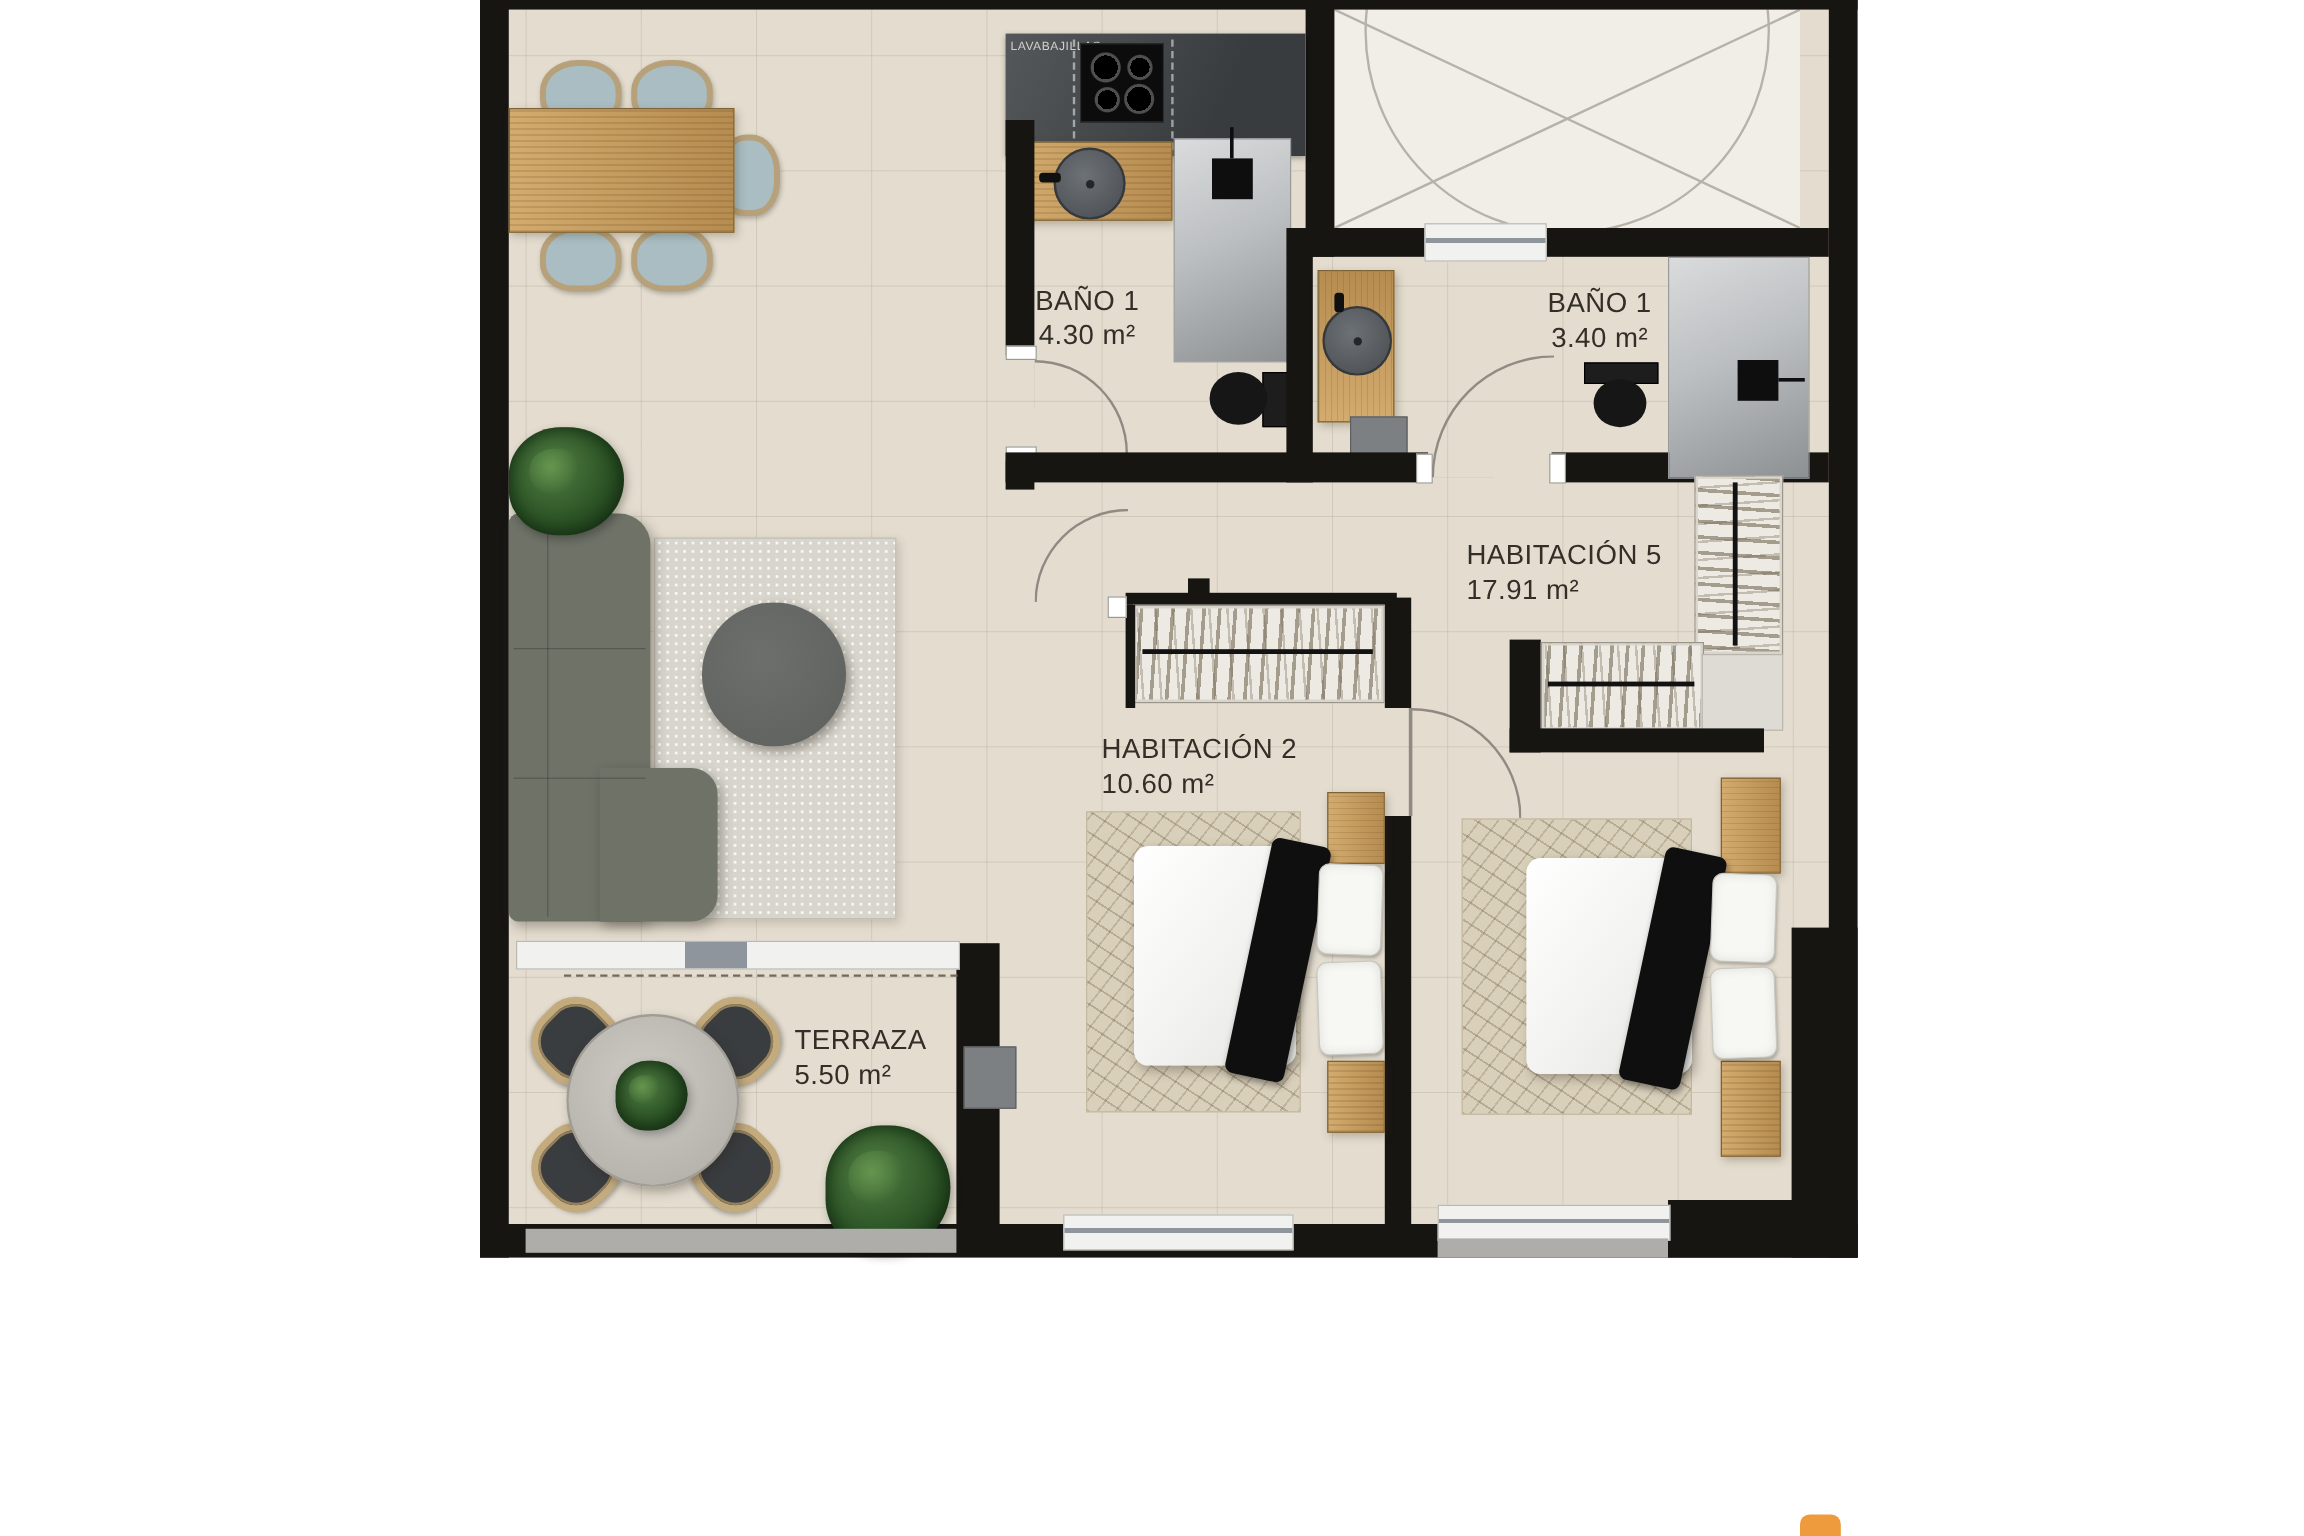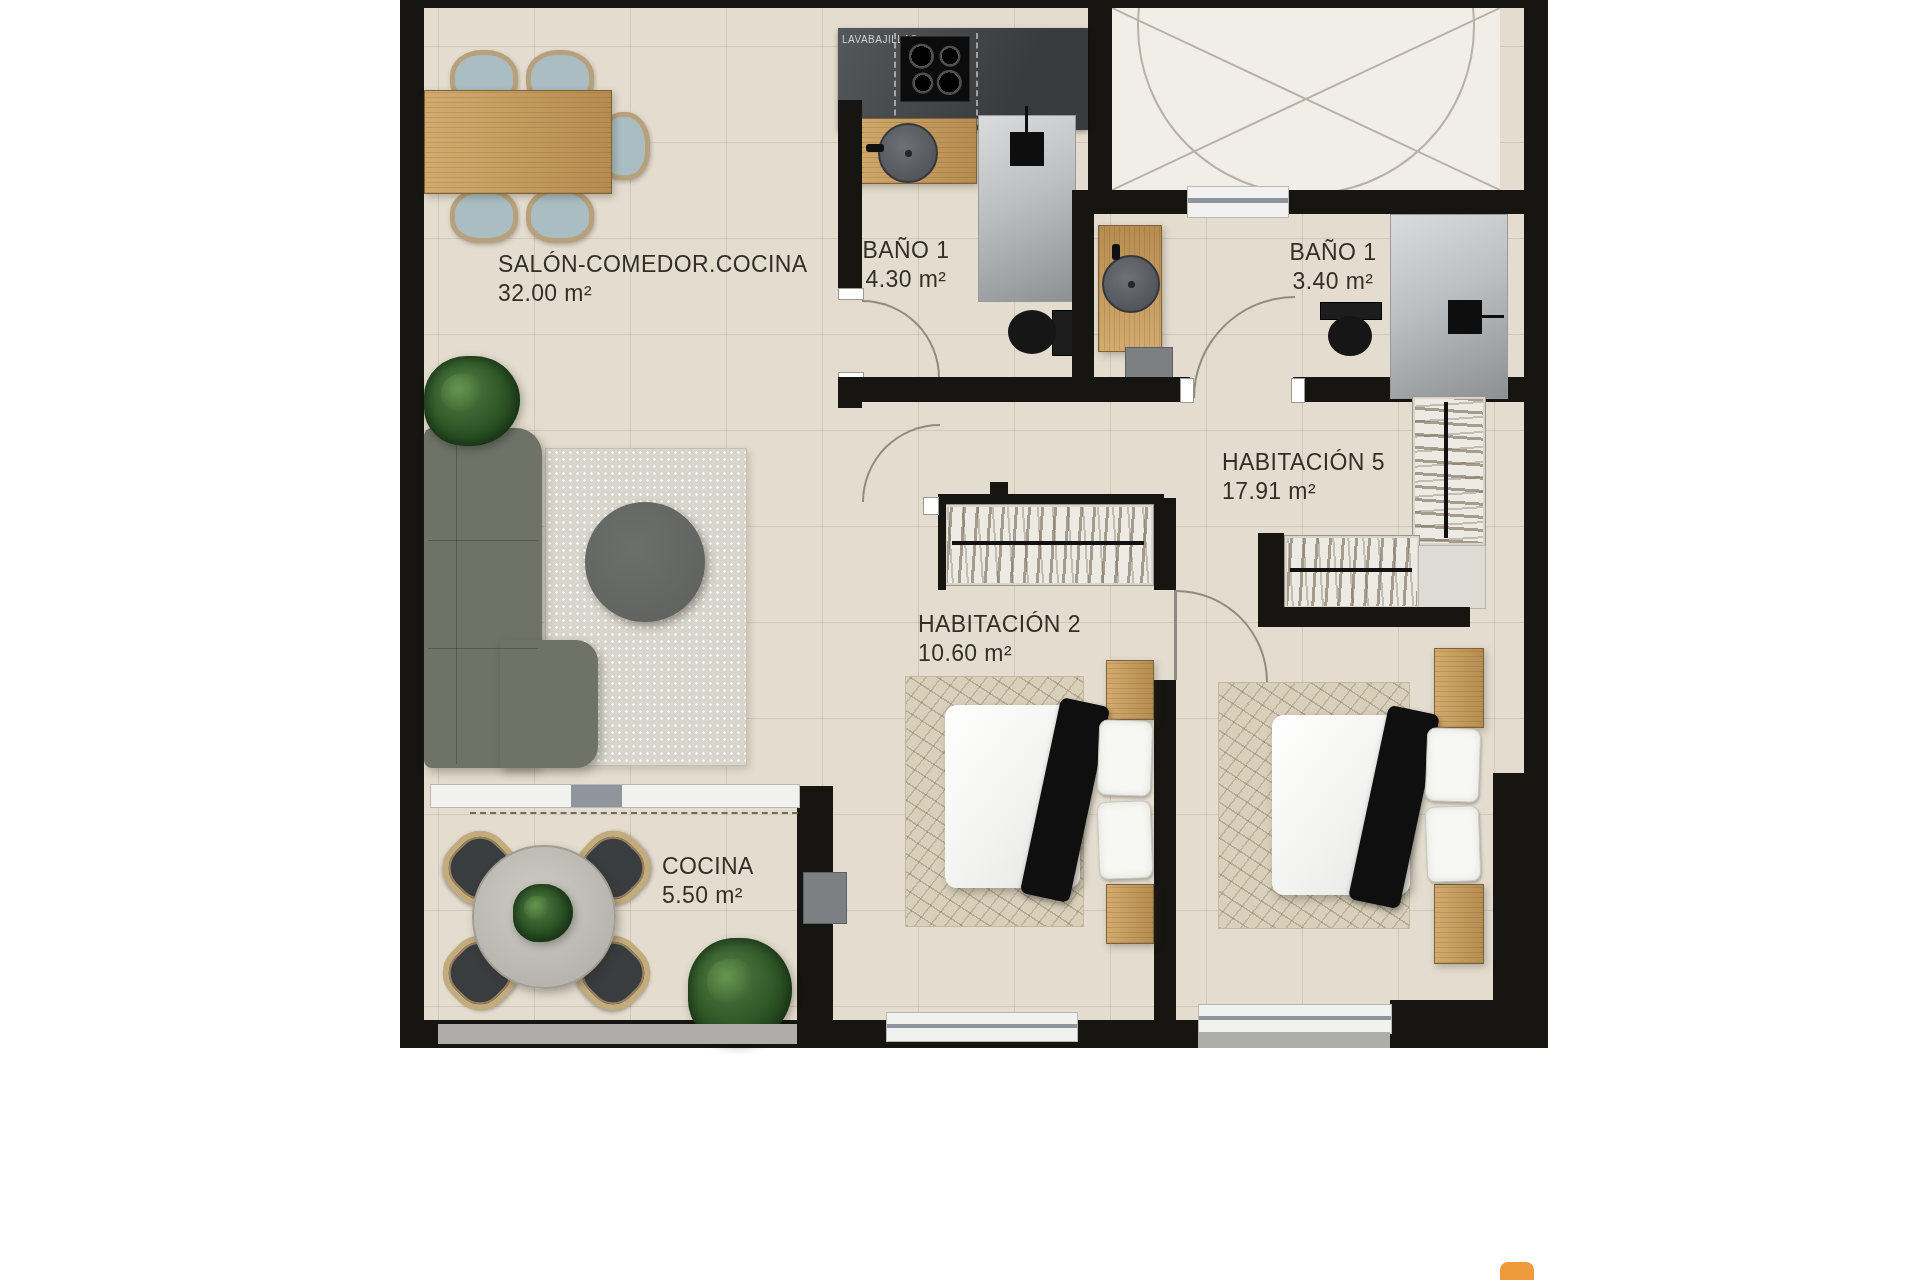--- a/index.html
+++ b/index.html
@@ -222,40 +222,36 @@
     <div class="a duvet" style="left:872px;top:715px;width:138px;height:180px;z-index:2"></div>
     <div class="a throw" style="left:968px;top:708px;width:52px;height:198px;transform:rotate(12deg);z-index:3"></div>
     <div class="a pillow" style="left:1026px;top:728px;width:52px;height:72px;transform:rotate(2deg);z-index:3"></div>
     <div class="a pillow" style="left:1026px;top:806px;width:52px;height:74px;transform:rotate(-2deg);z-index:3"></div>
 
     <div class="a window" style="left:486px;top:1012px;width:190px;height:28px;z-index:5"></div>
     <div class="a window" style="left:798px;top:1004px;width:192px;height:28px;z-index:5"></div>
     <div class="a sill" style="left:798px;top:1032px;width:192px;height:16px;z-index:5"></div>
     <div class="a sill" style="left:38px;top:1024px;width:359px;height:20px;z-index:5"></div>
 
-    <div class="a lbl" style="left:98px;top:250px;z-index:6">
-      <div>SALÓN-COMEDOR.COCINA</div>
-      <div class="area">32.00 m²</div>
-    </div>
     <div class="a lbl center" style="left:446px;top:236px;width:120px;z-index:6">
       <div>BAÑO 1</div>
       <div class="area">4.30 m²</div>
     </div>
     <div class="a lbl center" style="left:870px;top:238px;width:126px;z-index:6">
       <div>BAÑO 1</div>
       <div class="area">3.40 m²</div>
     </div>
     <div class="a lbl" style="left:822px;top:448px;z-index:6">
       <div>HABITACIÓN 5</div>
       <div class="area">17.91 m²</div>
     </div>
     <div class="a lbl" style="left:518px;top:610px;z-index:6">
       <div>HABITACIÓN 2</div>
       <div class="area">10.60 m²</div>
     </div>
     <div class="a lbl" style="left:262px;top:852px;z-index:6">
-      <div>COCINA</div>
+      <div>TERRAZA</div>
       <div class="area">5.50 m²</div>
     </div>
   </div>
 
   <div class="a logo-frag" style="left:1500px;top:1262px;width:34px;height:18px"></div>
 </div>
 
 </body></html>

